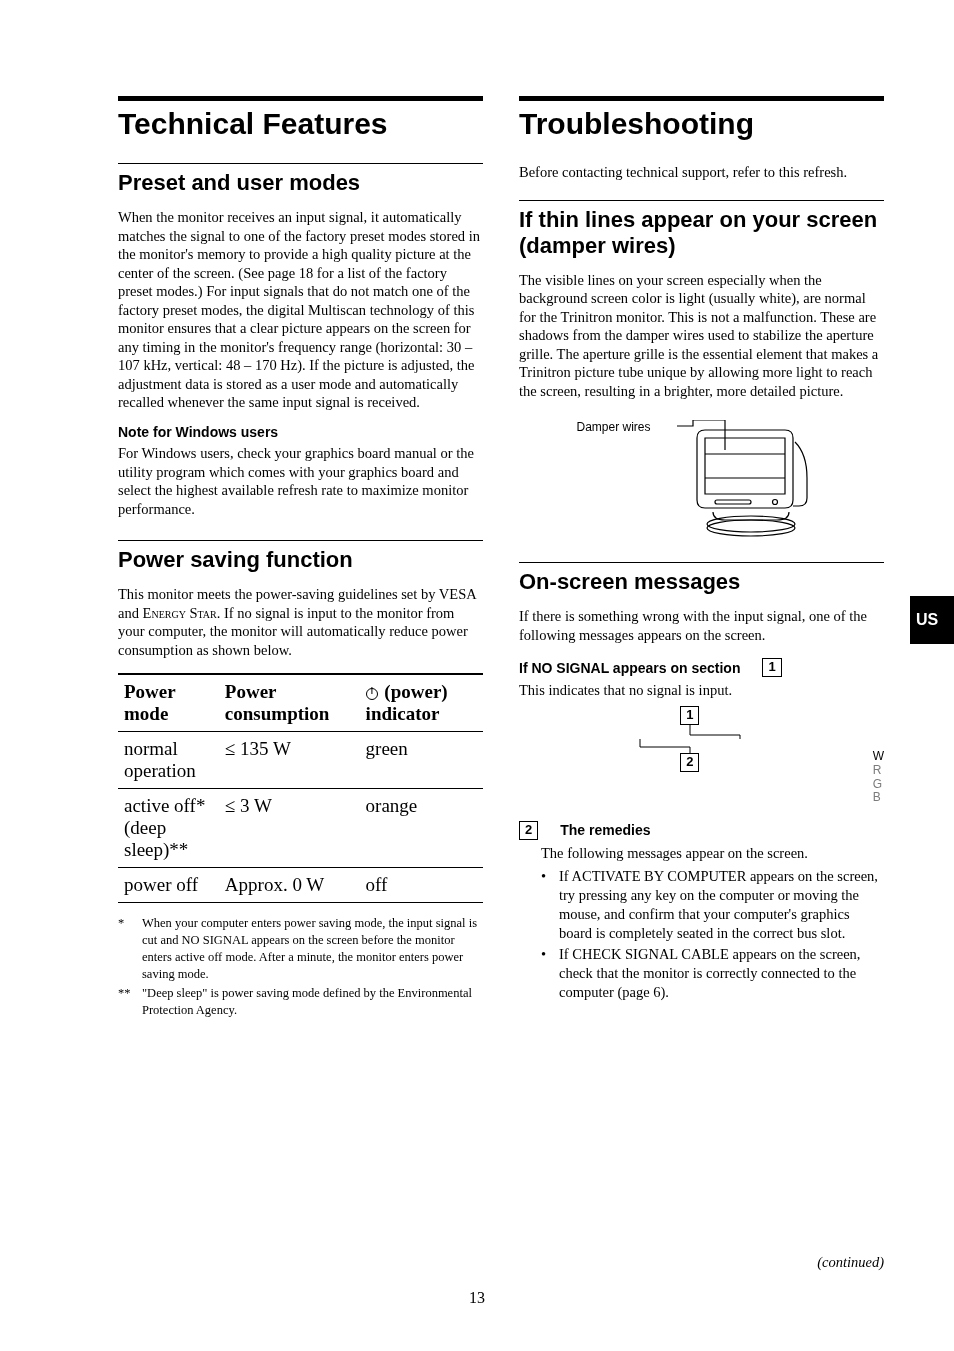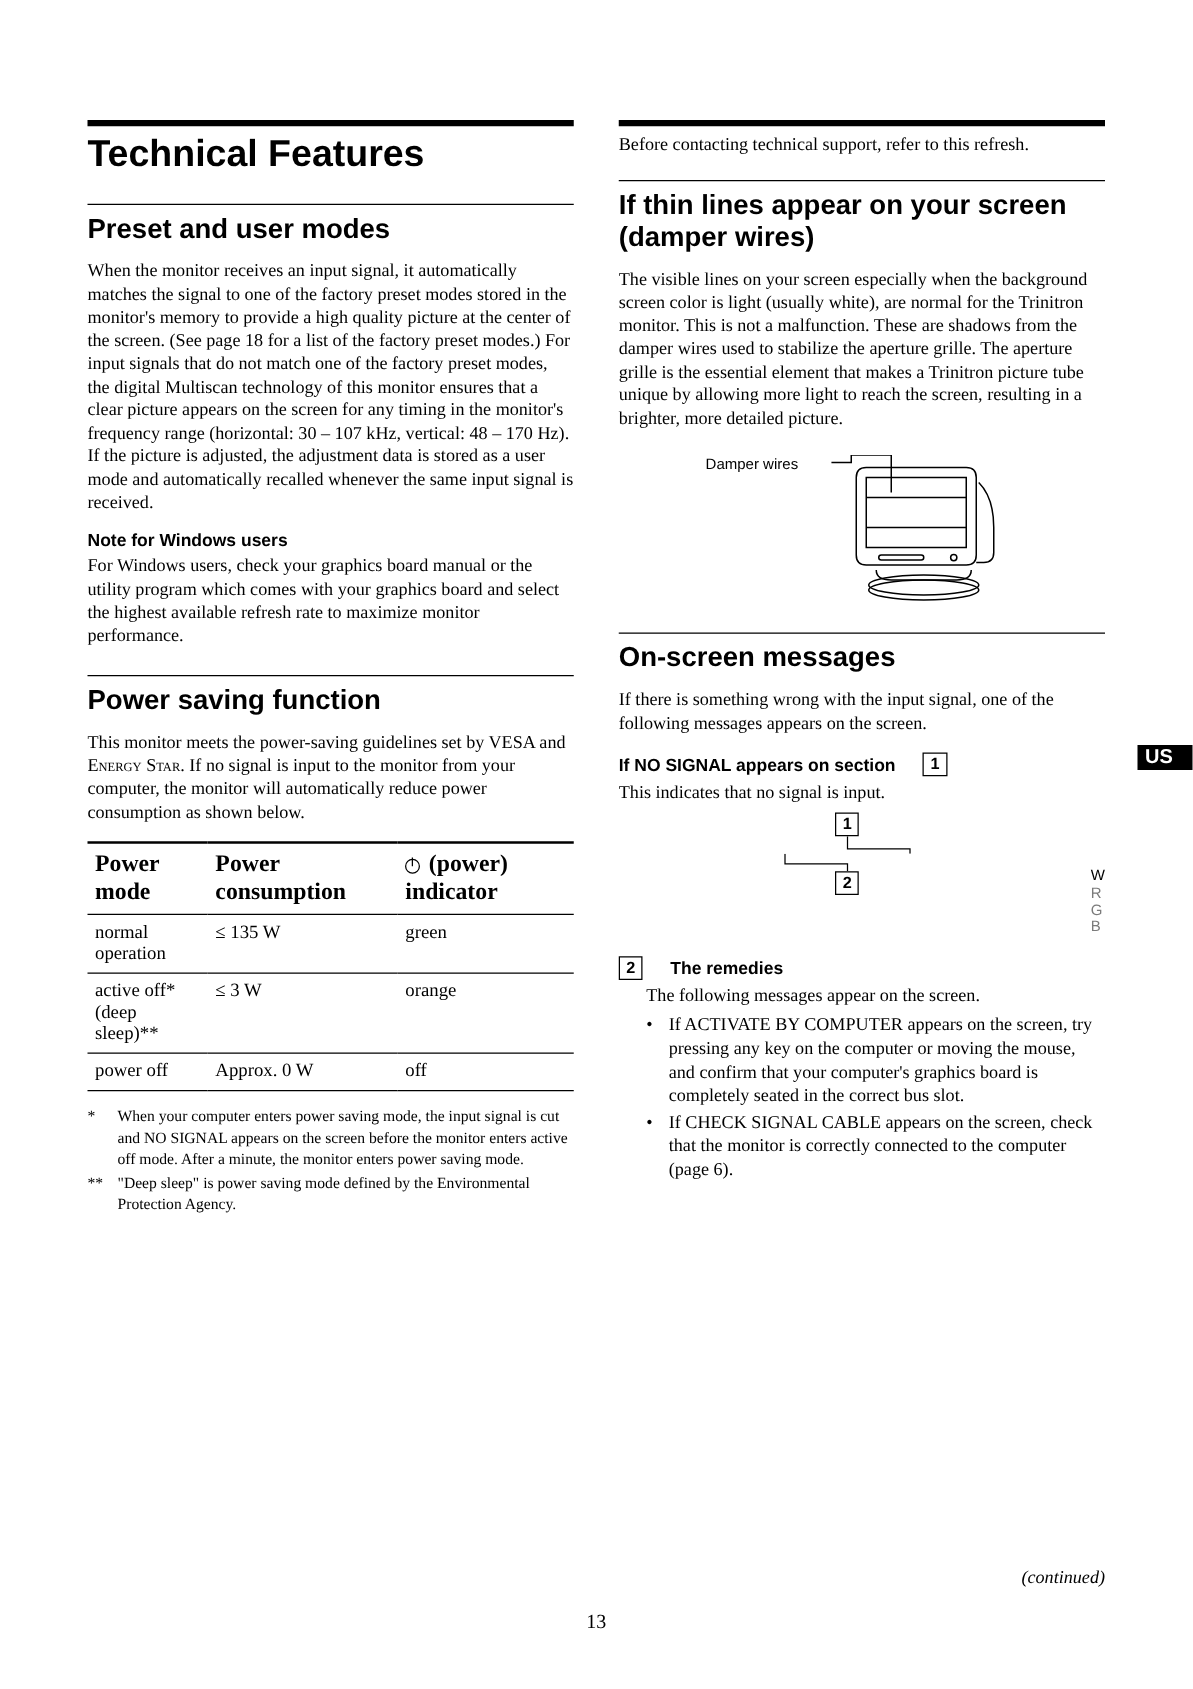--- a/index.html
+++ b/index.html
@@ -1,35 +1,35 @@
 <!DOCTYPE html>
 <html><head>
 <meta charset="utf-8">
 <style>
   * { margin:0; padding:0; box-sizing:border-box; }
   body { background:#fff; font-family:"Times New Roman", Times, serif; color:#000; }
   .page { width:954px; height:1351px; position:relative; padding:96px 70px 0 70px; }
-  .columns { display:flex; gap:36px; }
+  .columns { display:flex; gap:36px;margin-left:48px; }
   .col { flex:1; min-width:0; }
   .thick-rule { height:5px; background:#000; margin-bottom:6px; }
   .h1 { font-family:Arial, Helvetica, sans-serif; font-weight:bold; font-size:30px; margin-bottom:22px; letter-spacing:0px; }
   .h2-rule { height:1px; background:#000; margin:8px 0 6px; }
   .h2 { font-family:Arial, Helvetica, sans-serif; font-weight:bold; font-size:22px; margin-bottom:12px; }
   .h3 { font-family:Arial, Helvetica, sans-serif; font-weight:bold; font-size:14px; margin:12px 0 4px; }
   p { font-size:14.5px; line-height:1.28; margin-bottom:4px; }
   .smallcaps { font-variant:small-caps; }
   .tbl { width:100%; border-collapse:collapse; margin-top:14px; }
-  .tbl th, .tbl td { text-align:left; font-size:15px; padding:6px 6px; vertical-align:top; }
+  .tbl th, .tbl td { text-align:left; font-size:19px; padding:6px 6px; vertical-align:top; }
   .tbl thead th { font-family:Liberation Serif, serif; font-weight:bold; font-size:19px; }
   .tbl thead tr { border-top:2px solid #000; border-bottom:1px solid #000; }
   .tbl tbody tr { border-bottom:1px solid #000; }
   .footnotes { font-size:12.5px; line-height:1.35; margin-top:12px; }
   .footnotes .fn { display:flex; gap:4px; margin-bottom:2px; }
   .star { min-width:20px; }
-  .side-tab { position:absolute; right:0; top:596px; width:44px; height:20px; background:#000; color:#fff; font-family:Arial, Helvetica, sans-serif; font-weight:bold; font-size:16px; display:flex; align-items:center; justify-content:flex-start; padding-left:6px; }
+  .side-tab { position:absolute; right:0; top:596px; width:44px; height:48px; background:#000; color:#fff; font-family:Arial, Helvetica, sans-serif; font-weight:bold; font-size:16px; display:flex; align-items:center; justify-content:flex-start; padding-left:6px; }
   .page-num { position:absolute; bottom:44px; left:0; right:0; text-align:center; font-size:16px; }
   .continued { position:absolute; bottom:80px; right:70px; font-style:italic; font-size:14.5px; }
 
   
   .damper-fig { display:flex; align-items:flex-start; justify-content:center; margin:20px 0 24px;gap:20px; }
   .damper-label { font-family:Arial, Helvetica, sans-serif; font-size:12px; margin-right:6px; margin-top:0px; white-space:nowrap; }
   .damper-svg { }
 
   
   .osd-wrap { display:flex; align-items:flex-start; gap:12px; margin:6px 0 16px; }
@@ -114,20 +114,21 @@
           </div>
         <div class="fn">
             <span class="star">**</span>
             <span>"Deep sleep" is power saving mode defined by the Environmental Protection Agency.</span>
           </div>
       </div>
     </div>
 
     <div class="col">
       <div class="thick-rule"></div>
+      <div class="h1">Troubleshooting</div>
       <p>Before contacting technical support, refer to this refresh.</p>
 
       <div class="h2-rule" style="margin-top:18px;"></div>
       <div class="h2">If thin lines appear on your screen (damper wires)</div>
       <p>The visible lines on your screen especially when the background screen color is light (usually white), are normal for the Trinitron monitor. This is not a malfunction. These are shadows from the damper wires used to stabilize the aperture grille. The aperture grille is the essential element that makes a Trinitron picture tube unique by allowing more light to reach the screen, resulting in a brighter, more detailed picture.</p>
 
       <div class="damper-fig">
         <span class="damper-label">Damper wires</span>
         <svg class="damper-svg" width="150" height="118" viewBox="0 0 150 118">
           <g stroke="#000" fill="none" stroke-width="1.2">

